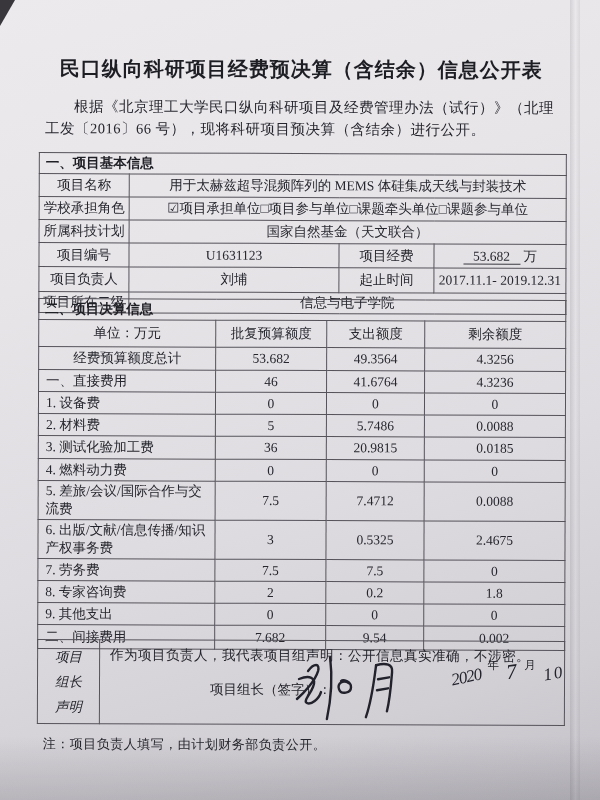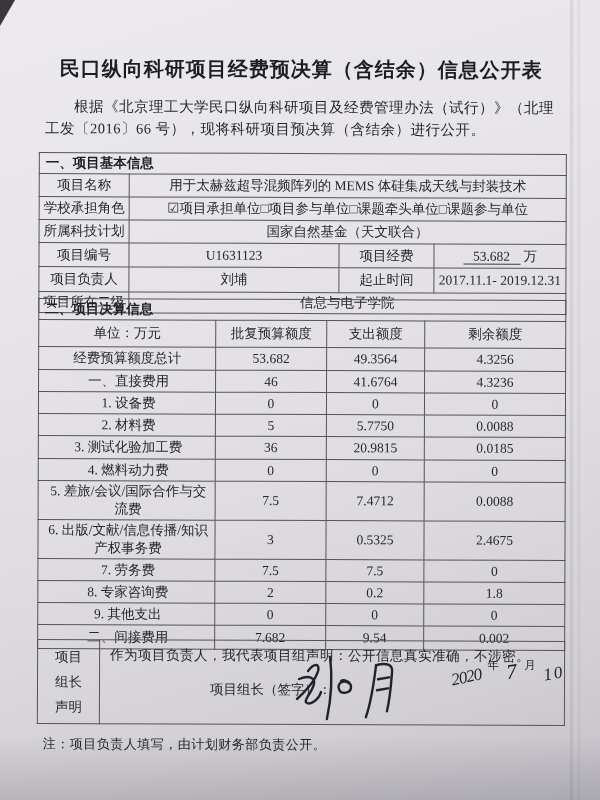--- a/index.html
+++ b/index.html
@@ -45,25 +45,25 @@
   }
   .section-head td {
     font-family:"Liberation Sans","DejaVu Sans",sans-serif;
     font-weight:bold; text-align:left; font-size:13.5px; color:#1f1f26;
     padding-left:6px;
   }
   .tbl-basic { position:absolute; top:153px; left:38px; }
   .tbl-budget { position:absolute; top:299px; left:38px; }
   .tbl-sign   { position:absolute; top:640px; left:38px; }
 
-  .left-cell { text-align:center; padding-left:7px; }
+  .left-cell { text-align:left; padding-left:7px; }
   .u-line { border-bottom:1px solid #3a3a42; padding:0 10px; }
 
   .tbl-sign td { font-size:13.5px; }
-  .sign-label-cell { width:62px; line-height:25px; font-size:13.5px; }
+  .sign-label-cell { width:62px; line-height:25px; font-size:13.5px;font-style:italic; }
   .decl-cell { position:relative; text-align:left; vertical-align:top; padding:6px 8px 0 10px; height:84px; }
   .decl-statement { font-size:13.5px; letter-spacing:.5px; }
   .sign-row { position:absolute; left:110px; top:40px; font-size:13.5px; }
   .signature-svg { position:absolute; left:192px; top:4px; overflow:visible; }
   .hand { font-style:italic; color:#22222c; font-family:"Liberation Serif","DejaVu Serif",serif; }
   .date-block { position:absolute; left:350px; top:16px; width:180px; white-space:nowrap; }
   .date-block .num { display:inline-block; font-size:17px; }
   .d-year  { transform:rotate(-12deg) translateY(6px); letter-spacing:-1px; }
   .d-month { transform:rotate(-8deg) translateY(2px); font-size:21px !important; }
   .d-day   { transform:rotate(-10deg) translateY(2px); letter-spacing:2px; }
@@ -161,21 +161,21 @@
       </tr>
       <tr style="height:22px">
         <td class="left-cell">1. 设备费</td>
         <td>0</td>
         <td>0</td>
         <td>0</td>
       </tr>
       <tr style="height:22px">
         <td class="left-cell">2. 材料费</td>
         <td>5</td>
-        <td>5.7750</td>
+        <td>5.7486</td>
         <td>0.0088</td>
       </tr>
       <tr style="height:23px">
         <td class="left-cell">3. 测试化验加工费</td>
         <td>36</td>
         <td>20.9815</td>
         <td>0.0185</td>
       </tr>
       <tr style="height:22px">
         <td class="left-cell">4. 燃料动力费</td>

